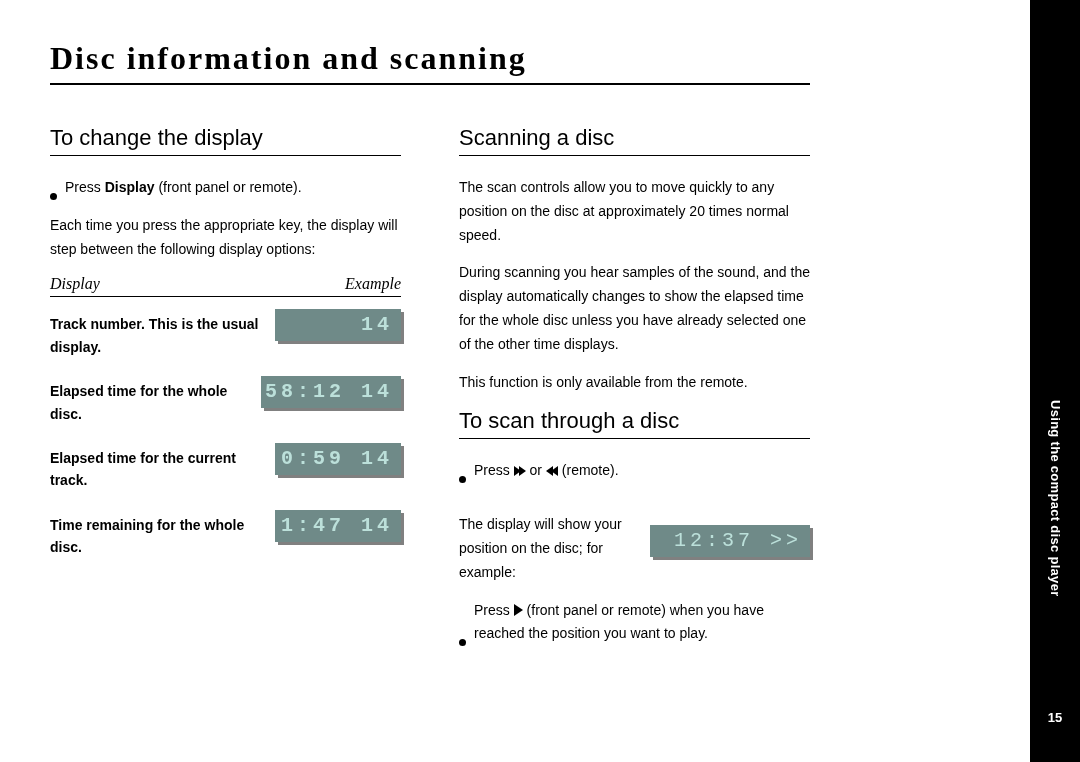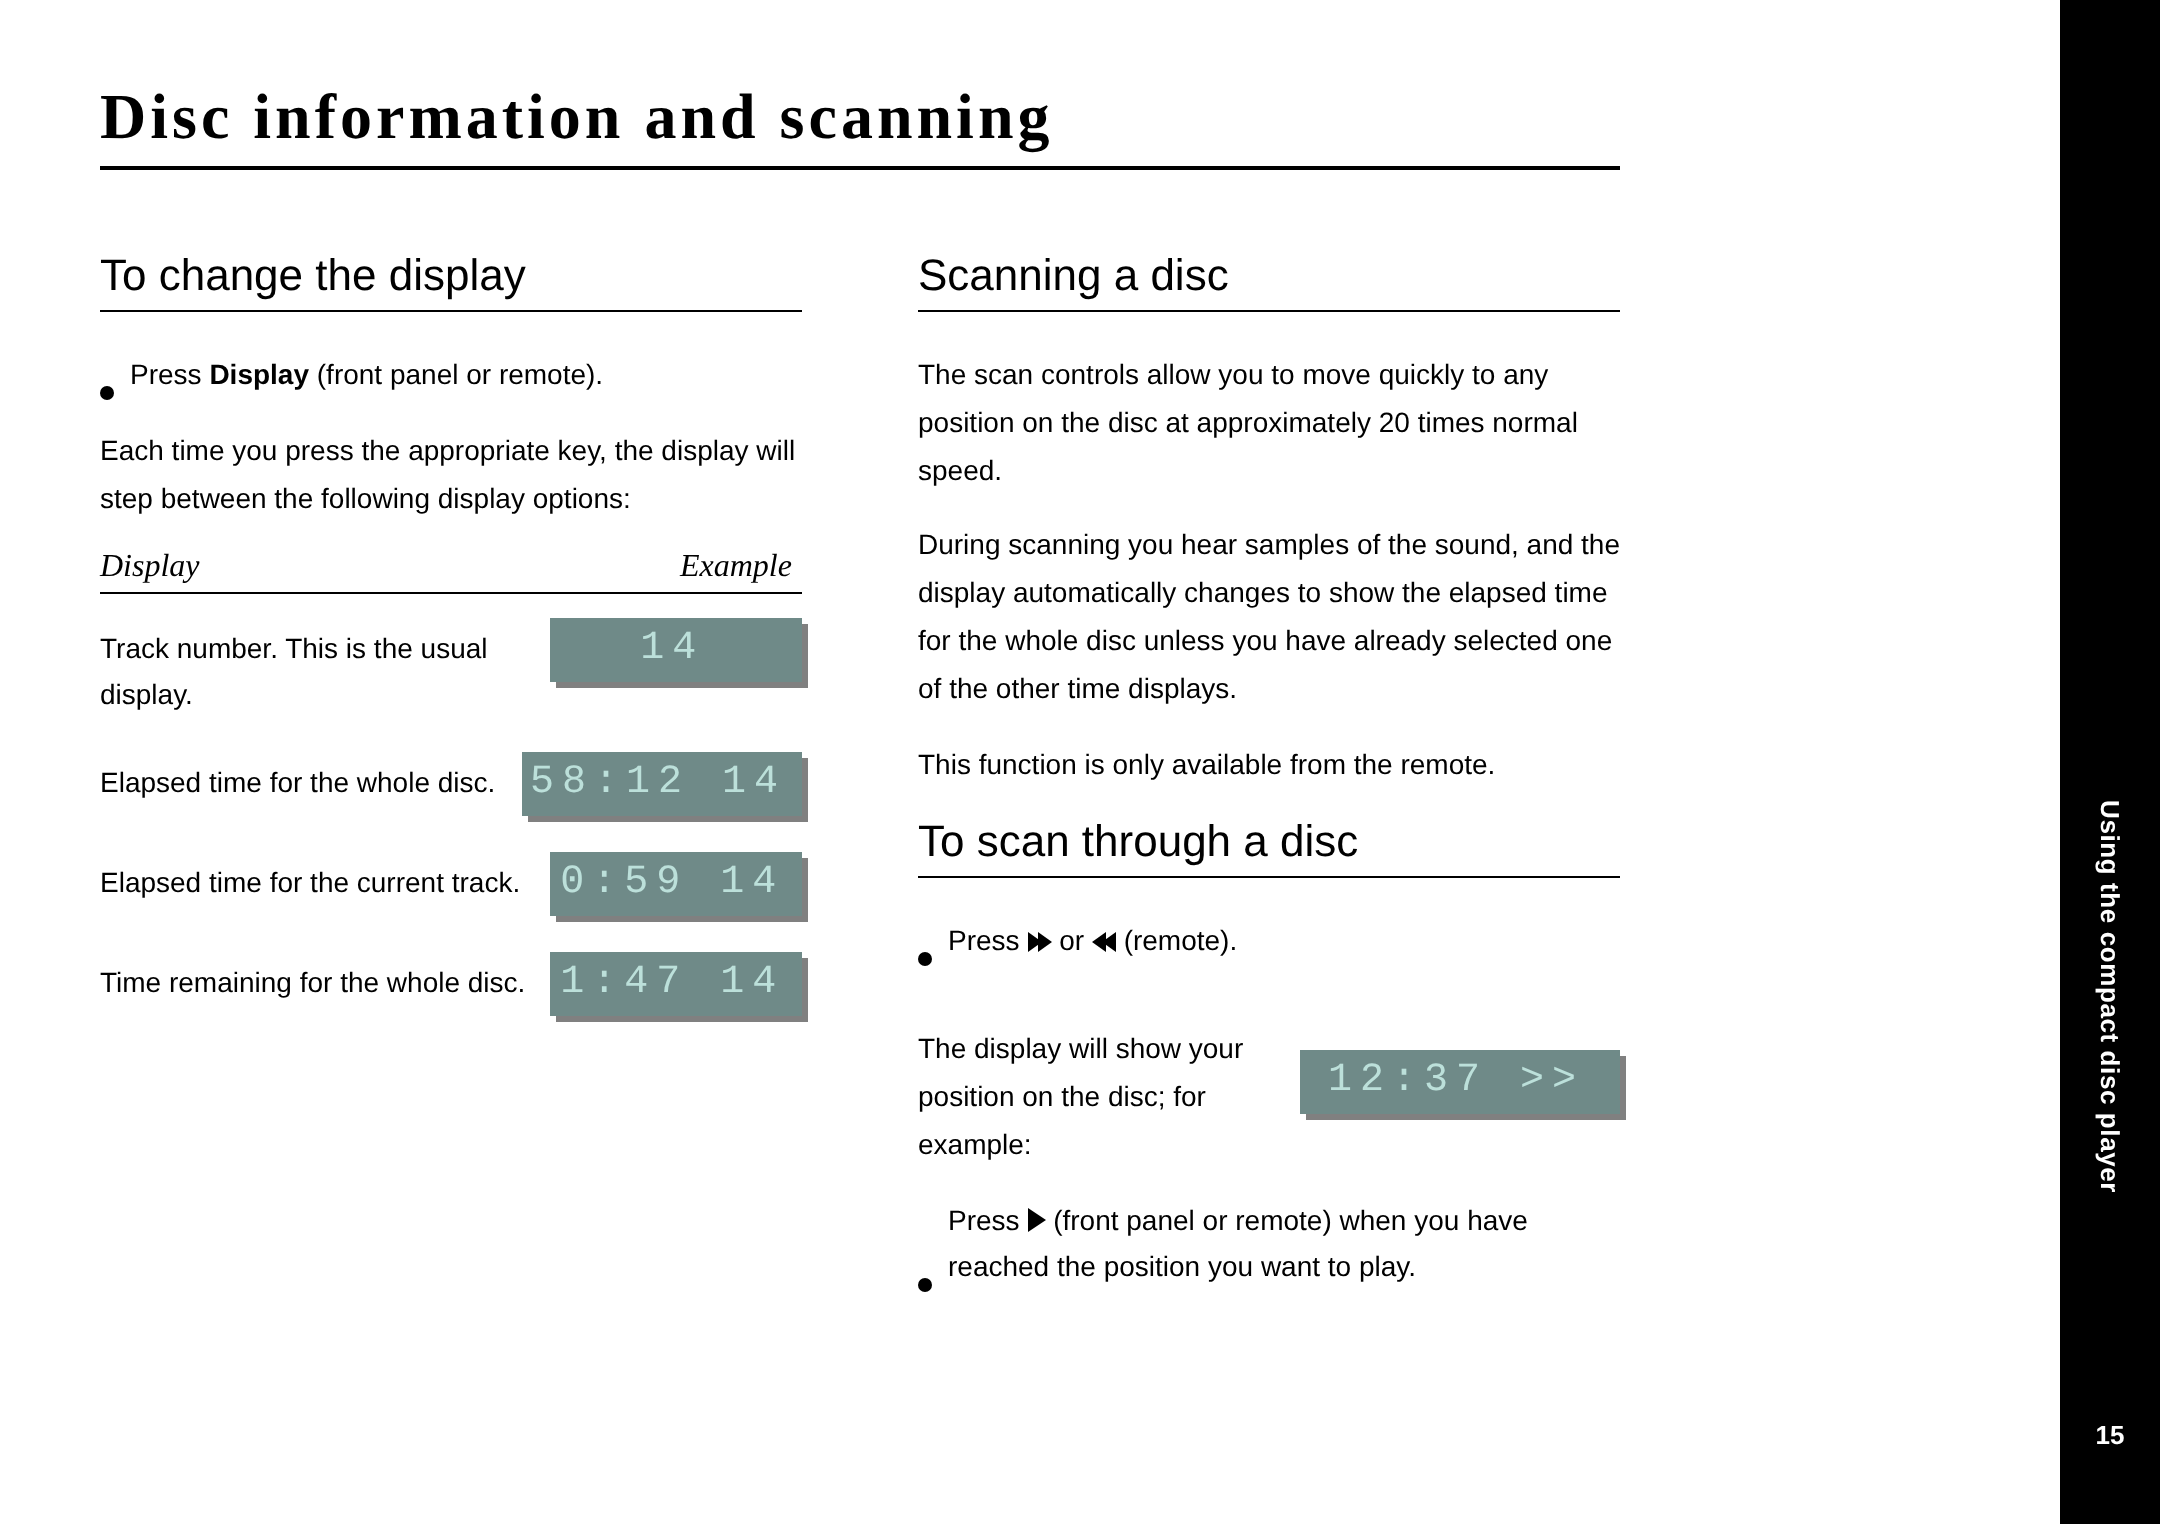--- a/index.html
+++ b/index.html
@@ -80,34 +80,35 @@
     display: flex;
     border-bottom: 1px solid #000;
     padding-bottom: 3px;
     margin-top: 4px;
     margin-bottom: 12px;
     font-style: italic;
     font-family: Georgia, 'Times New Roman', serif;
     font-size: 16px;
   }
   .th-display { width: 290px; }
-  .th-example { flex: 1; }
+  .th-example { flex: 1; text-align: right; }
   .trow {
     display: flex;
     align-items: flex-start;
     margin-bottom: 18px;
+    font-weight: bold;
   }
   .trow .desc { width: 290px; padding-right: 10px; line-height: 1.6; padding-top: 4px; }
   .lcd {
     background: #6f8a88;
     color: #bce0da;
     font-family: 'Courier New', monospace;
     font-size: 20px;
     letter-spacing: 4px;
-    text-align: center;
+    text-align: right;
     padding: 4px 8px 4px 4px;
     width: 160px;
     height: 32px;
     box-shadow: 3px 3px 0 #808080;
     white-space: pre;
   }
   .lcd-inline {
     display: inline-block;
     vertical-align: middle;
   }

